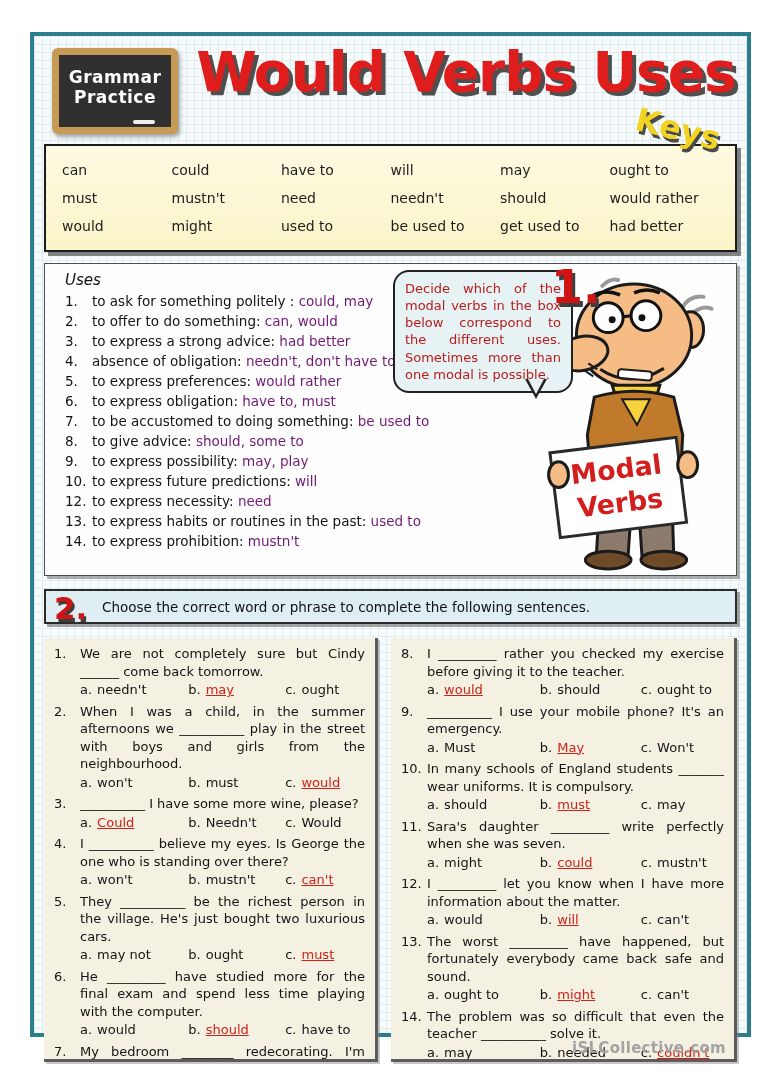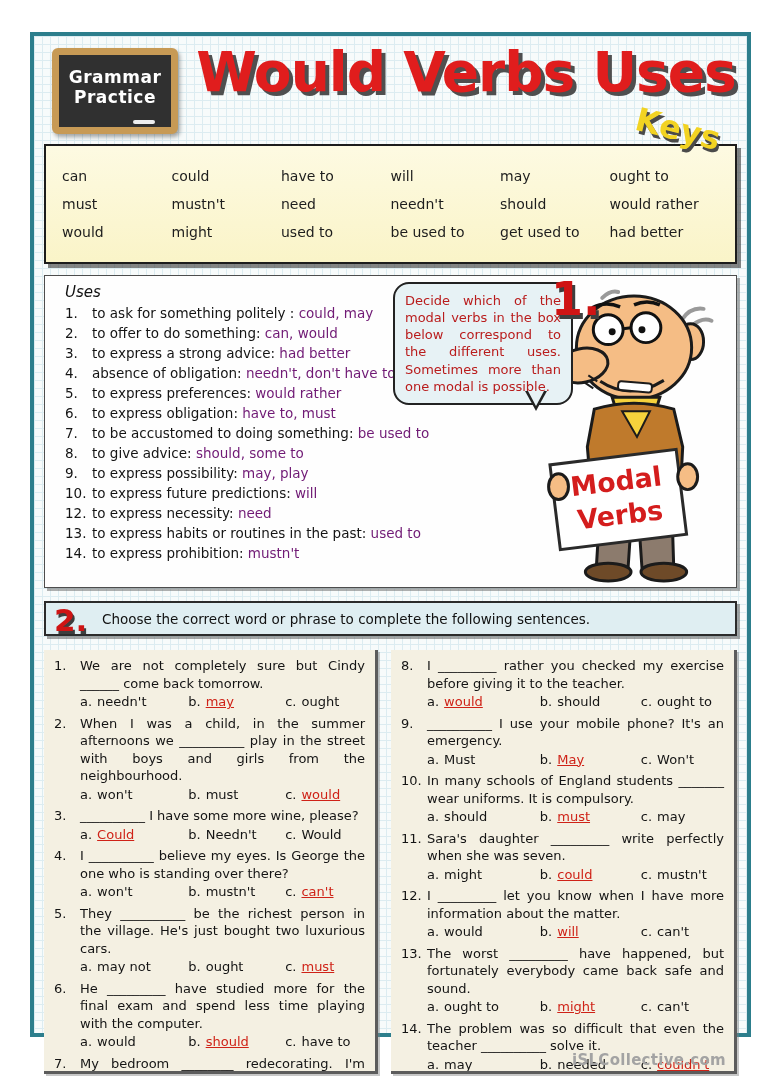--- a/index.html
+++ b/index.html
@@ -35,21 +35,21 @@
     position:absolute; right:16px; top:70px;
     font-size:32px; font-weight:bold; color:#f2d322;
     text-shadow:3px 3px 0 #4a4a4a; transform:rotate(14deg); z-index:7;
   }
 
   
   .verb-box {
     position:relative; margin-top:4px; z-index:5;
     background:linear-gradient(#fdfae2, #faf4c8);
     border:2px solid #1c1c1c; box-shadow:4px 4px 0 rgba(35,35,35,.55);
-    padding:22px 16px; display:grid; grid-template-columns:repeat(6, 1fr);
+    padding:16px 16px; display:grid; grid-template-columns:repeat(6, 1fr);
     row-gap:12px; font-size:14px; color:#1d1d1d; font-weight:500;
   }
   .verb-cell { white-space:nowrap; }
 
   
   .uses-box {
     position:relative; margin-top:11px; height:313px;
     background:#fefefe; border:1px solid #4d4d4d;
     box-shadow:3px 3px 0 rgba(100,100,100,.5);
     padding:7px 0 0 20px;

